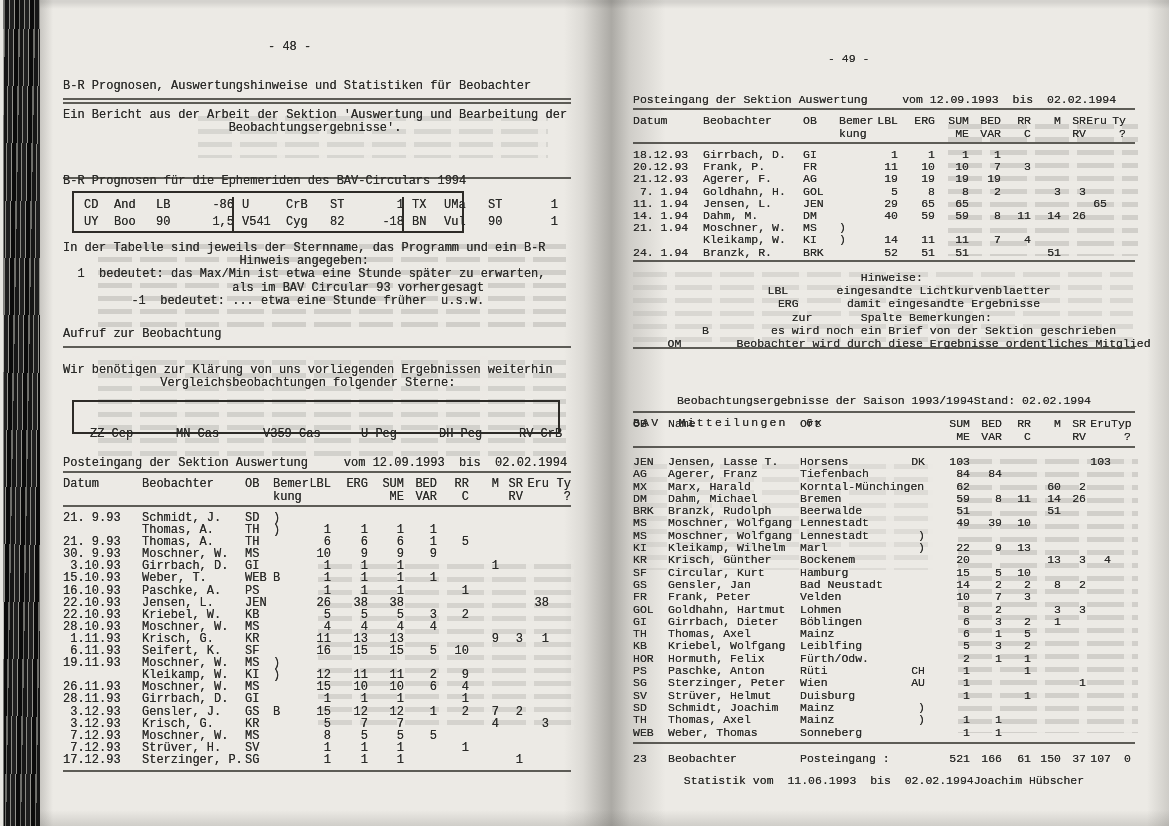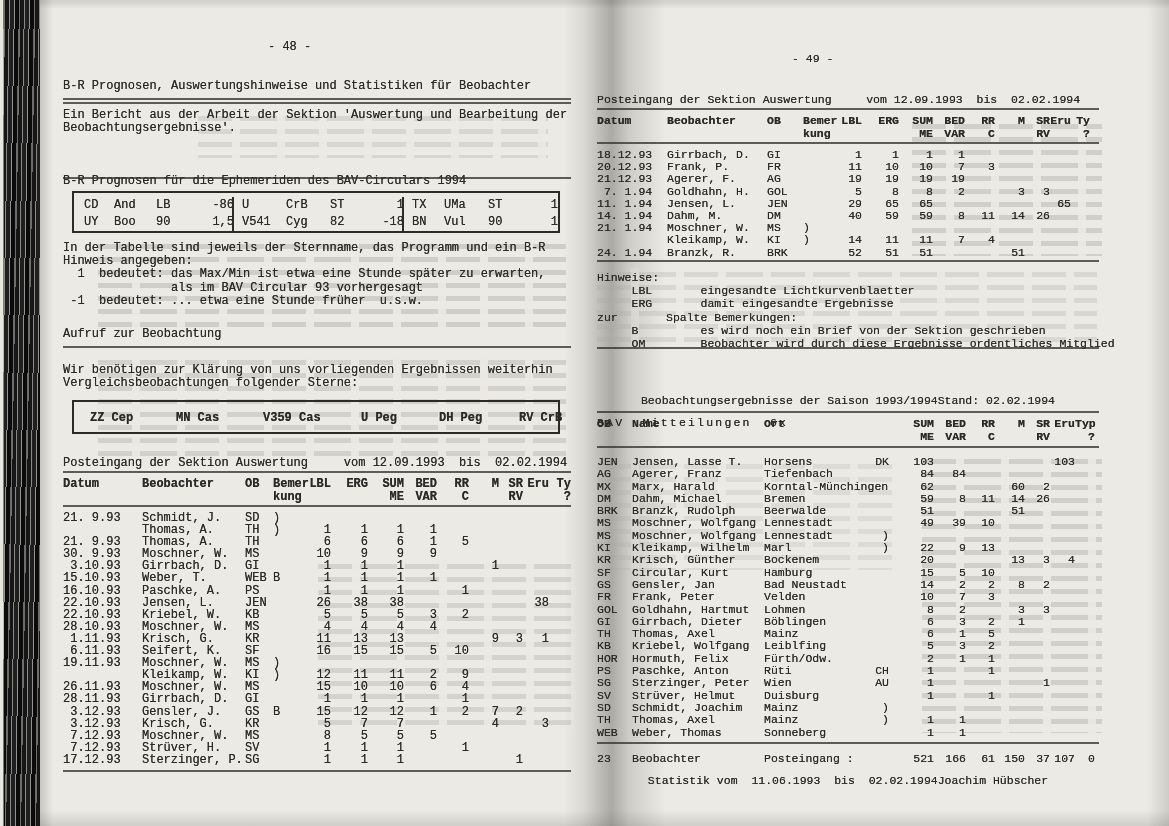--- a/index.html
+++ b/index.html
@@ -12,36 +12,36 @@
       linear-gradient(90deg, rgba(50,48,44,.22) 0, rgba(50,48,44,0) 15px),
       linear-gradient(270deg, rgba(50,48,44,.16) 0, rgba(50,48,44,0) 22px),
       linear-gradient(90deg, rgba(75,73,68,0) 0 46.5%, rgba(75,73,68,.10) 48.2%, rgba(75,73,68,.40) 50.7%, rgba(75,73,68,.18) 52.3%, rgba(75,73,68,0) 55.5%),
       #ECEAE5;}
   .edge{position:absolute;left:0;top:0;width:40px;height:826px;
     background:
       linear-gradient(90deg,#e8e7e2 0 3px, rgba(232,231,226,0) 4px),
       repeating-linear-gradient(91deg,#0b0b0b 0 4px,#6e6e6a 4px 5.5px,#161616 5.5px 9px,#8a8984 9px 10px,#1f1f1f 10px 14px,#93928d 14px 15px);}
   .page{position:absolute;top:0;height:826px;}
   .page.left{left:38px;width:548px;font-size:12px;}
-  .page.right{left:592px;width:541px;font-size:11.5px;}
+  .page.right{left:628px;width:541px;font-size:11.5px;}
   .t{position:absolute;white-space:pre;text-shadow:0 0 .4px rgba(40,40,38,.8);}
-  .list{position:absolute;line-height:13.2px;}
+  .list{position:absolute;line-height:13.2px;text-align:center;}
   .line{white-space:pre;text-shadow:0 0 .4px rgba(40,40,38,.8);}
   .rule{position:absolute;height:2px;background:#35332e;opacity:.78;}
   .grid{position:absolute;}
   .cell{white-space:pre;text-shadow:0 0 .4px rgba(40,40,38,.8);}
   .cell.r{text-align:right;}
-  .head{line-height:12.6px;font-weight:bold;}
+  .head{line-height:12.6px;}
   .body{line-height:12.1px;}
   .body2{line-height:12.2px;}
   .bigbody{line-height:12.3px;}
   .box{position:absolute;border:2px solid #2d2b27;box-sizing:border-box;}
   .ephbox{padding:4px 0 0 10px;line-height:16px;}
   .ephbox .cell:nth-child(12n+5),.ephbox .cell:nth-child(12n+9){border-left:2px solid #2d2b27;padding-left:8px;margin-left:-2px;}
-  .starbox{padding:7px 0 0 16px;line-height:18px;font-weight:bold;}
+  .starbox{padding:23px 0 0 16px;line-height:18px;}
   .bav{letter-spacing:2.2px;margin-top:44px;}
   .flexrow{position:absolute;display:flex;justify-content:center;}
   .flexrow span{white-space:pre;text-shadow:0 0 .4px rgba(40,40,38,.8);}
   .ghost{position:absolute;pointer-events:none;filter:blur(.7px);
     background:
       repeating-linear-gradient(90deg, rgba(236,234,229,0) 0 34px, rgba(236,234,229,.95) 34px 42px, rgba(236,234,229,0) 42px 79px, rgba(236,234,229,.9) 79px 87px),
       repeating-linear-gradient(180deg, rgba(0,0,0,0) 0 4px, #aaa9a4 4px 9px, rgba(0,0,0,0) 9px 13px);}
 </style>
 </head>
 <body>
@@ -63,21 +63,21 @@
     <div class="rule" style="left:25px;top:102px;width:508px"></div>
 
     <div class="list" style="left:25px;top:109px">
         <div class="line">Ein Bericht aus der Arbeit der Sektion 'Auswertung und Bearbeitung der</div>
         <div class="line">Beobachtungsergebnisse'.</div>
       </div>
 
     <div class="t" style="left:25px;top:174px">B-R Prognosen für die Ephemeriden des BAV-Circulars 1994</div>
     <div class="rule" style="left:25px;top:177px;width:508px"></div>
 
-    <div class="box ephbox" style="left: 34px; top: 191px; width: 488px; height: 42px; display: grid; grid-template-columns: 30px 42px 38px 40px 52px 44px 34px 40px 40px 44px 32px 38px;">
+    <div class="box ephbox" style="left: 34px; top: 191px; width: 392px; height: 42px; display: grid; grid-template-columns: 30px 42px 38px 40px 52px 44px 34px 40px 40px 44px 32px 38px;">
         <div class="cell">CD</div>
         <div class="cell">And</div>
         <div class="cell">LB</div>
         <div class="cell r">-86</div>
         <div class="cell">U</div>
         <div class="cell">CrB</div>
         <div class="cell">ST</div>
         <div class="cell r">1</div>
         <div class="cell">TX</div>
         <div class="cell">UMa</div>

